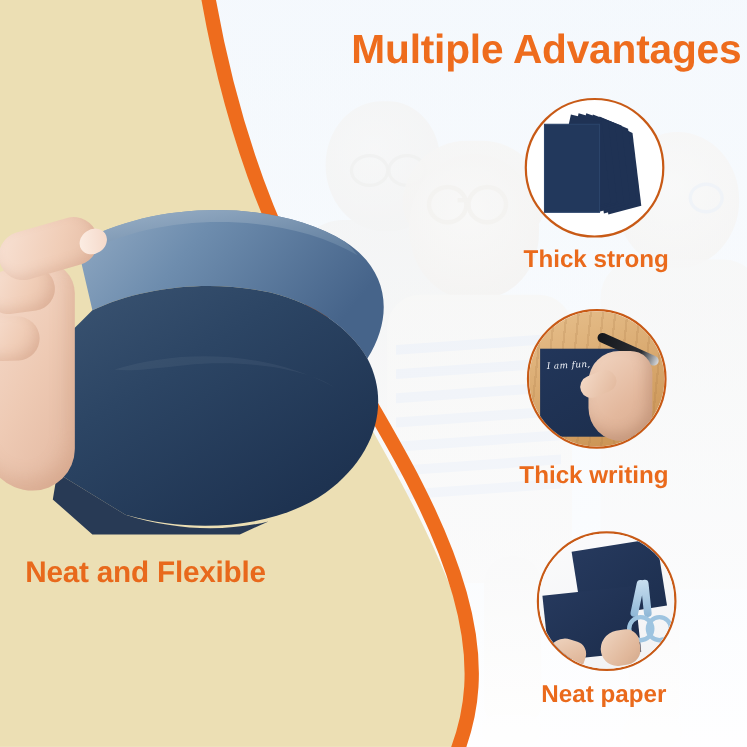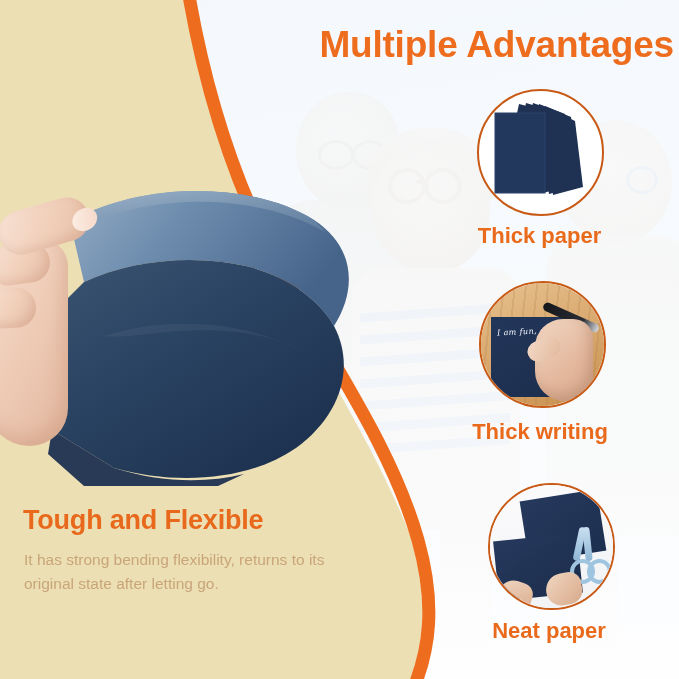--- a/index.html
+++ b/index.html
@@ -472,39 +472,38 @@
       <div class="finger f3"></div>
       <div class="finger f2"></div>
       <div class="finger f1">
         <div class="nail"></div>
       </div>
     </div>
   </div>
 
   <div class="main-title">Multiple Advantages</div>
 
-  <div class="left-heading">Tough and Flexible</div>
-  <div class="left-body">It has strong bending flexibility, returns to its original state after letting go.</div>
+  <div class="left-heading">Neat and Flexible</div>
 
   <div class="badge" id="badge-thick">
     <div class="ring">
       <svg class="stack-svg" viewBox="0 0 123 123">
         <g fill="#1f3254">
           <polygon points="72,18 96,30 104,96 74,104 66,40"></polygon>
           <polygon points="66,15 92,26 100,95 70,103 60,38"></polygon>
           <polygon points="60,13 86,23 94,94 64,102 54,36"></polygon>
           <polygon points="54,12 80,21 88,93 58,101 48,35"></polygon>
           <polygon points="47,12 74,20 82,93 52,101 42,35"></polygon>
           <polygon points="40,13 68,20 76,93 46,101 35,36"></polygon>
         </g>
         <rect x="16" y="22" width="50" height="80" fill="#22385c"></rect>
         <rect x="16" y="22" width="50" height="80" fill="none" stroke="#2b446a" stroke-width="1"></rect>
       </svg>
     </div>
-    <div class="label">Thick paper</div>
+    <div class="label">Thick strong</div>
   </div>
 
   <div class="badge" id="badge-smooth">
     <div class="ring">
       <div class="wood"></div>
       <div class="note"></div>
       <div class="script">I am fun, and</div>
       <div class="pen"></div>
       <div class="writing-hand"></div>
       <div class="writing-thumb"></div>

